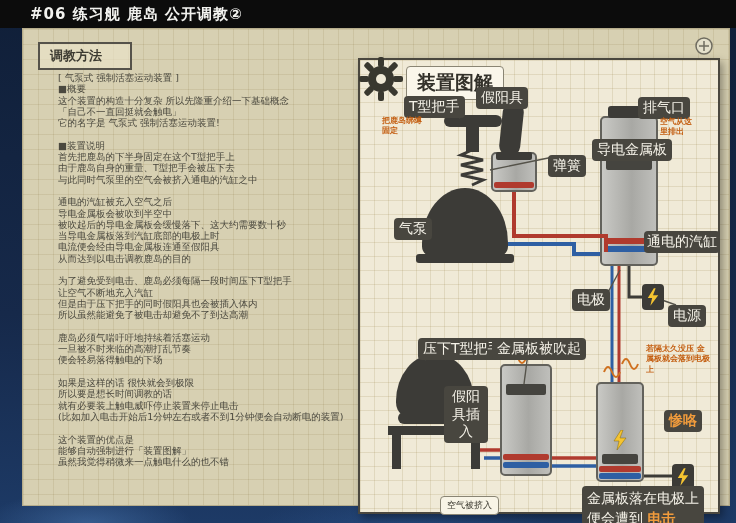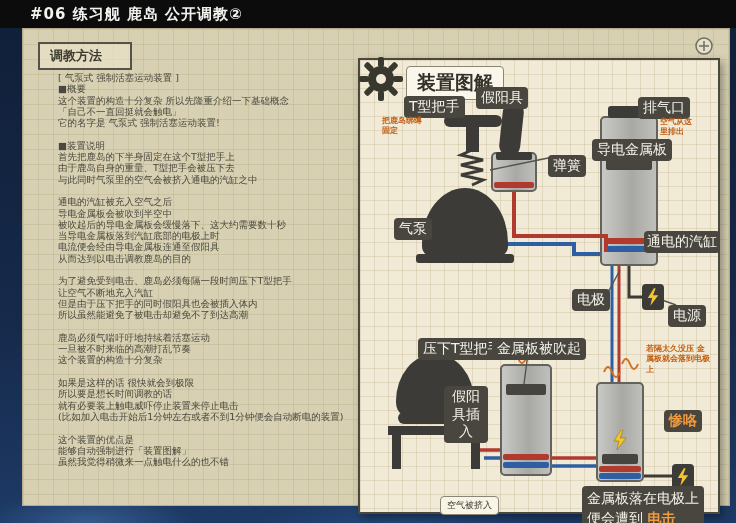--- a/index.html
+++ b/index.html
@@ -89,21 +89,21 @@
     <div class="tline">电流便会经由导电金属板连通至假阳具</div>
     <div class="tline">从而达到以电击调教鹿岛的目的</div>
     <div class="tline">&nbsp;</div>
     <div class="tline">为了避免受到电击、鹿岛必须每隔一段时间压下T型把手</div>
     <div class="tline">让空气不断地充入汽缸</div>
     <div class="tline">但是由于压下把手的同时假阳具也会被插入体内</div>
     <div class="tline">所以虽然能避免了被电击却避免不了到达高潮</div>
     <div class="tline">&nbsp;</div>
     <div class="tline">鹿岛必须气喘吁吁地持续着活塞运动</div>
     <div class="tline">一旦被不时来临的高潮打乱节奏</div>
-    <div class="tline">这个装置的构造十分复杂</div>
+    <div class="tline">便会轻易落得触电的下场</div>
     <div class="tline">&nbsp;</div>
     <div class="tline">如果是这样的话 很快就会到极限</div>
     <div class="tline">所以要是想长时间调教的话</div>
     <div class="tline">就有必要装上触电威吓停止装置来停止电击</div>
     <div class="tline">(比如加入电击开始后1分钟左右或者不到1分钟便会自动断电的装置)</div>
     <div class="tline">&nbsp;</div>
     <div class="tline">这个装置的优点是</div>
     <div class="tline">能够自动强制进行「装置图解」</div>
     <div class="tline">虽然我觉得稍微来一点触电什么的也不错</div>
   </div>

